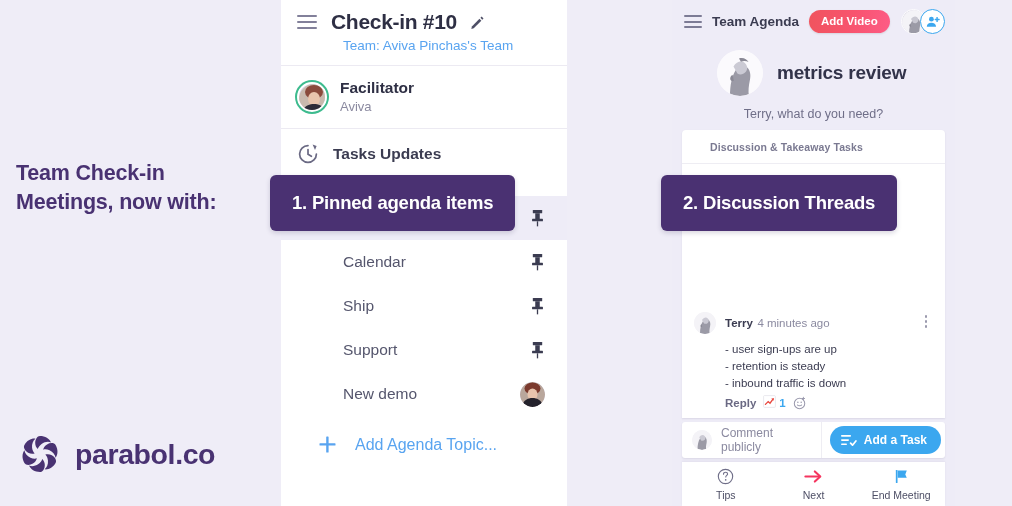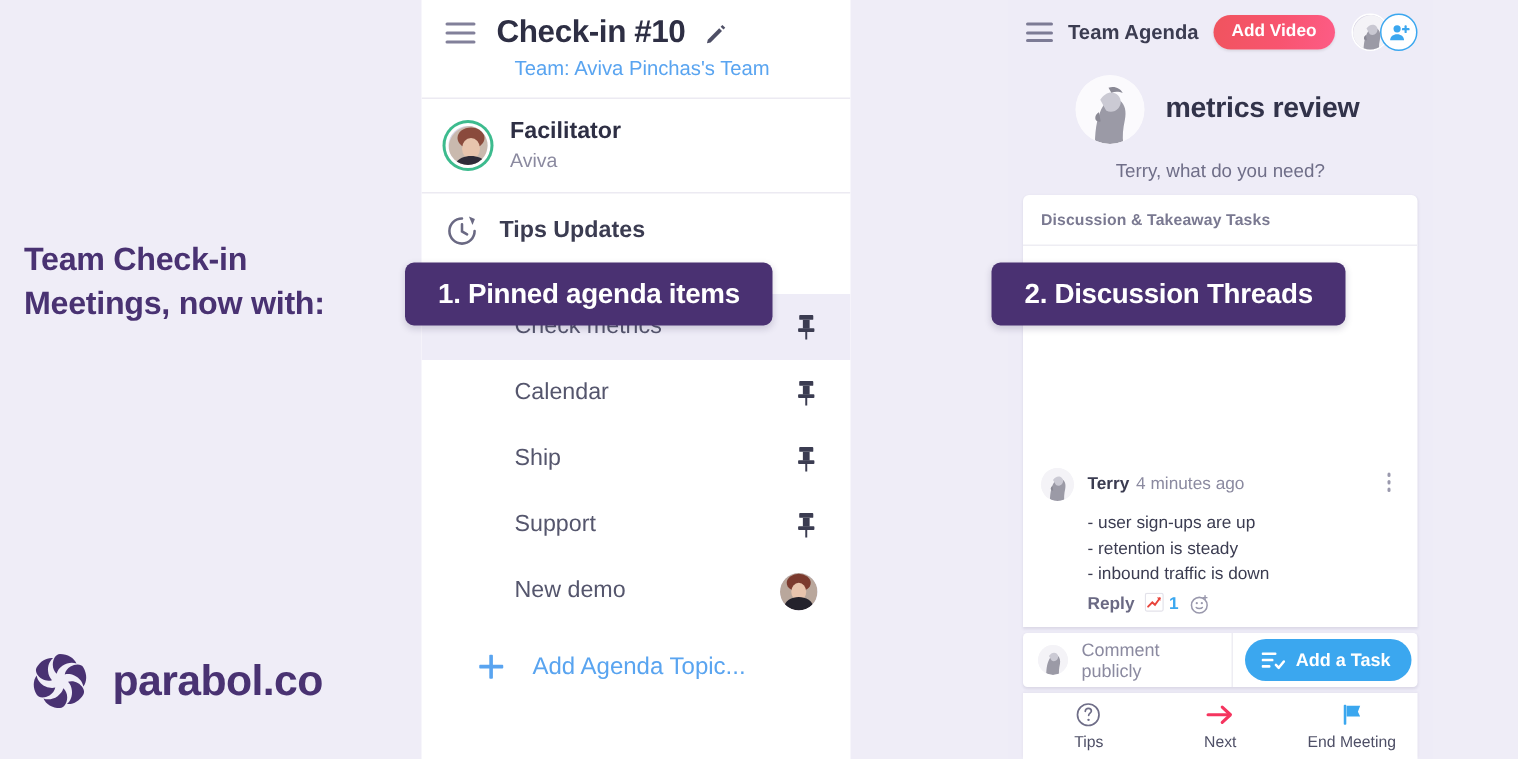--- a/index.html
+++ b/index.html
@@ -95,21 +95,21 @@
   .topic-title { font-size: 19px; font-weight: bold; color: #32334a; letter-spacing: -0.2px; }
   .topic-prompt { text-align: center; font-size: 12.5px; color: #6f6e88; padding: 11px 0 9px; }
 
   .discussion-card {
     margin: 0 10px; background: #fff; border-radius: 4px 4px 0 0;
     box-shadow: 0 1px 2px rgba(50,40,90,0.10);
     height: 288px; display: flex; flex-direction: column; overflow: hidden;
   }
   .dc-head {
     font-size: 10.5px; font-weight: bold; color: #7a7991;
-    letter-spacing: 0.1px; padding: 11px 12px 10px; border-bottom: 1px solid #eeedf3;
+    letter-spacing: 0.1px; padding: 11px 28px 10px; border-bottom: 1px solid #eeedf3;
   }
   .dc-body { flex: 1; position: relative; }
   .comment { position: absolute; left: 0; right: 0; bottom: 8px; padding: 0 12px; }
   .comment-top { display: flex; align-items: flex-start; gap: 9px; }
   .comment-meta { flex: 1; padding-top: 1px; }
   .comment-author { font-size: 11.5px; font-weight: bold; color: #3b3c51; }
   .comment-time { font-size: 11.5px; color: #8b8aa0; }
   .kebab { width: 14px; flex: none; display: flex; flex-direction: column; align-items: center; gap: 2.5px; padding-top: 3px; }
   .kebab i { width: 2.5px; height: 2.5px; border-radius: 50%; background: #9a99ad; display: block; }
   .comment-lines { padding: 7px 0 0 31px; }
@@ -144,21 +144,21 @@
   .bb-item { flex: 1; display: flex; flex-direction: column; align-items: center;
     justify-content: center; gap: 3px; }
   .bb-icon { height: 18px; display: flex; align-items: center; justify-content: center; }
   .bb-label { font-size: 10.5px; color: #4e4f66; }
 
   
   .callout {
     position: absolute; background: #4a3172; color: #fff;
     font-size: 18.5px; font-weight: bold; letter-spacing: -0.2px;
     border-radius: 6px; display: flex; align-items: center;
-    padding: 0 22px; height: 42px; z-index: 30;
+    padding: 0 22px; height: 56px; z-index: 30;
     box-shadow: 0 2px 5px rgba(40,25,70,0.18);
   }
   #callout-1 { left: 270px; top: 175px; }
   #callout-2 { left: 661px; top: 175px; }
 </style>
 </head>
 <body>
 
 <div id="stage">
 
@@ -226,21 +226,21 @@
     </div>
 
     <div class="solo-row">
       <span style="width:22px;height:22px;flex:none">
         <svg viewBox="0 0 22 22" width="22" height="22">
           <path d="M11 2.6a8.4 8.4 0 108.4 8.4" fill="none" stroke="#6a6983" stroke-width="1.7" stroke-linecap="round"></path>
           <path d="M15.6 1.4l4 1.6-1.6 4z" fill="#6a6983"></path>
           <path d="M11 6.5v4.8l3.4 2" fill="none" stroke="#6a6983" stroke-width="1.7" stroke-linecap="round"></path>
         </svg>
       </span>
-      <span class="solo-label">Tips Updates</span>
+      <span class="solo-label">Tasks Updates</span>
     </div>
 
     <div class="agenda-list">
 
       <div class="agenda-item active">
         <span class="agenda-label">Check metrics</span>
         <span class="pin-icon">
           <svg viewBox="0 0 16 19" width="15" height="18">
             <rect x="3" y="1" width="10" height="3.4" rx="0.6" fill="#3b3c51"></rect>
             <rect x="5.6" y="4.4" width="4.8" height="6.2" fill="#3b3c51"></rect>

